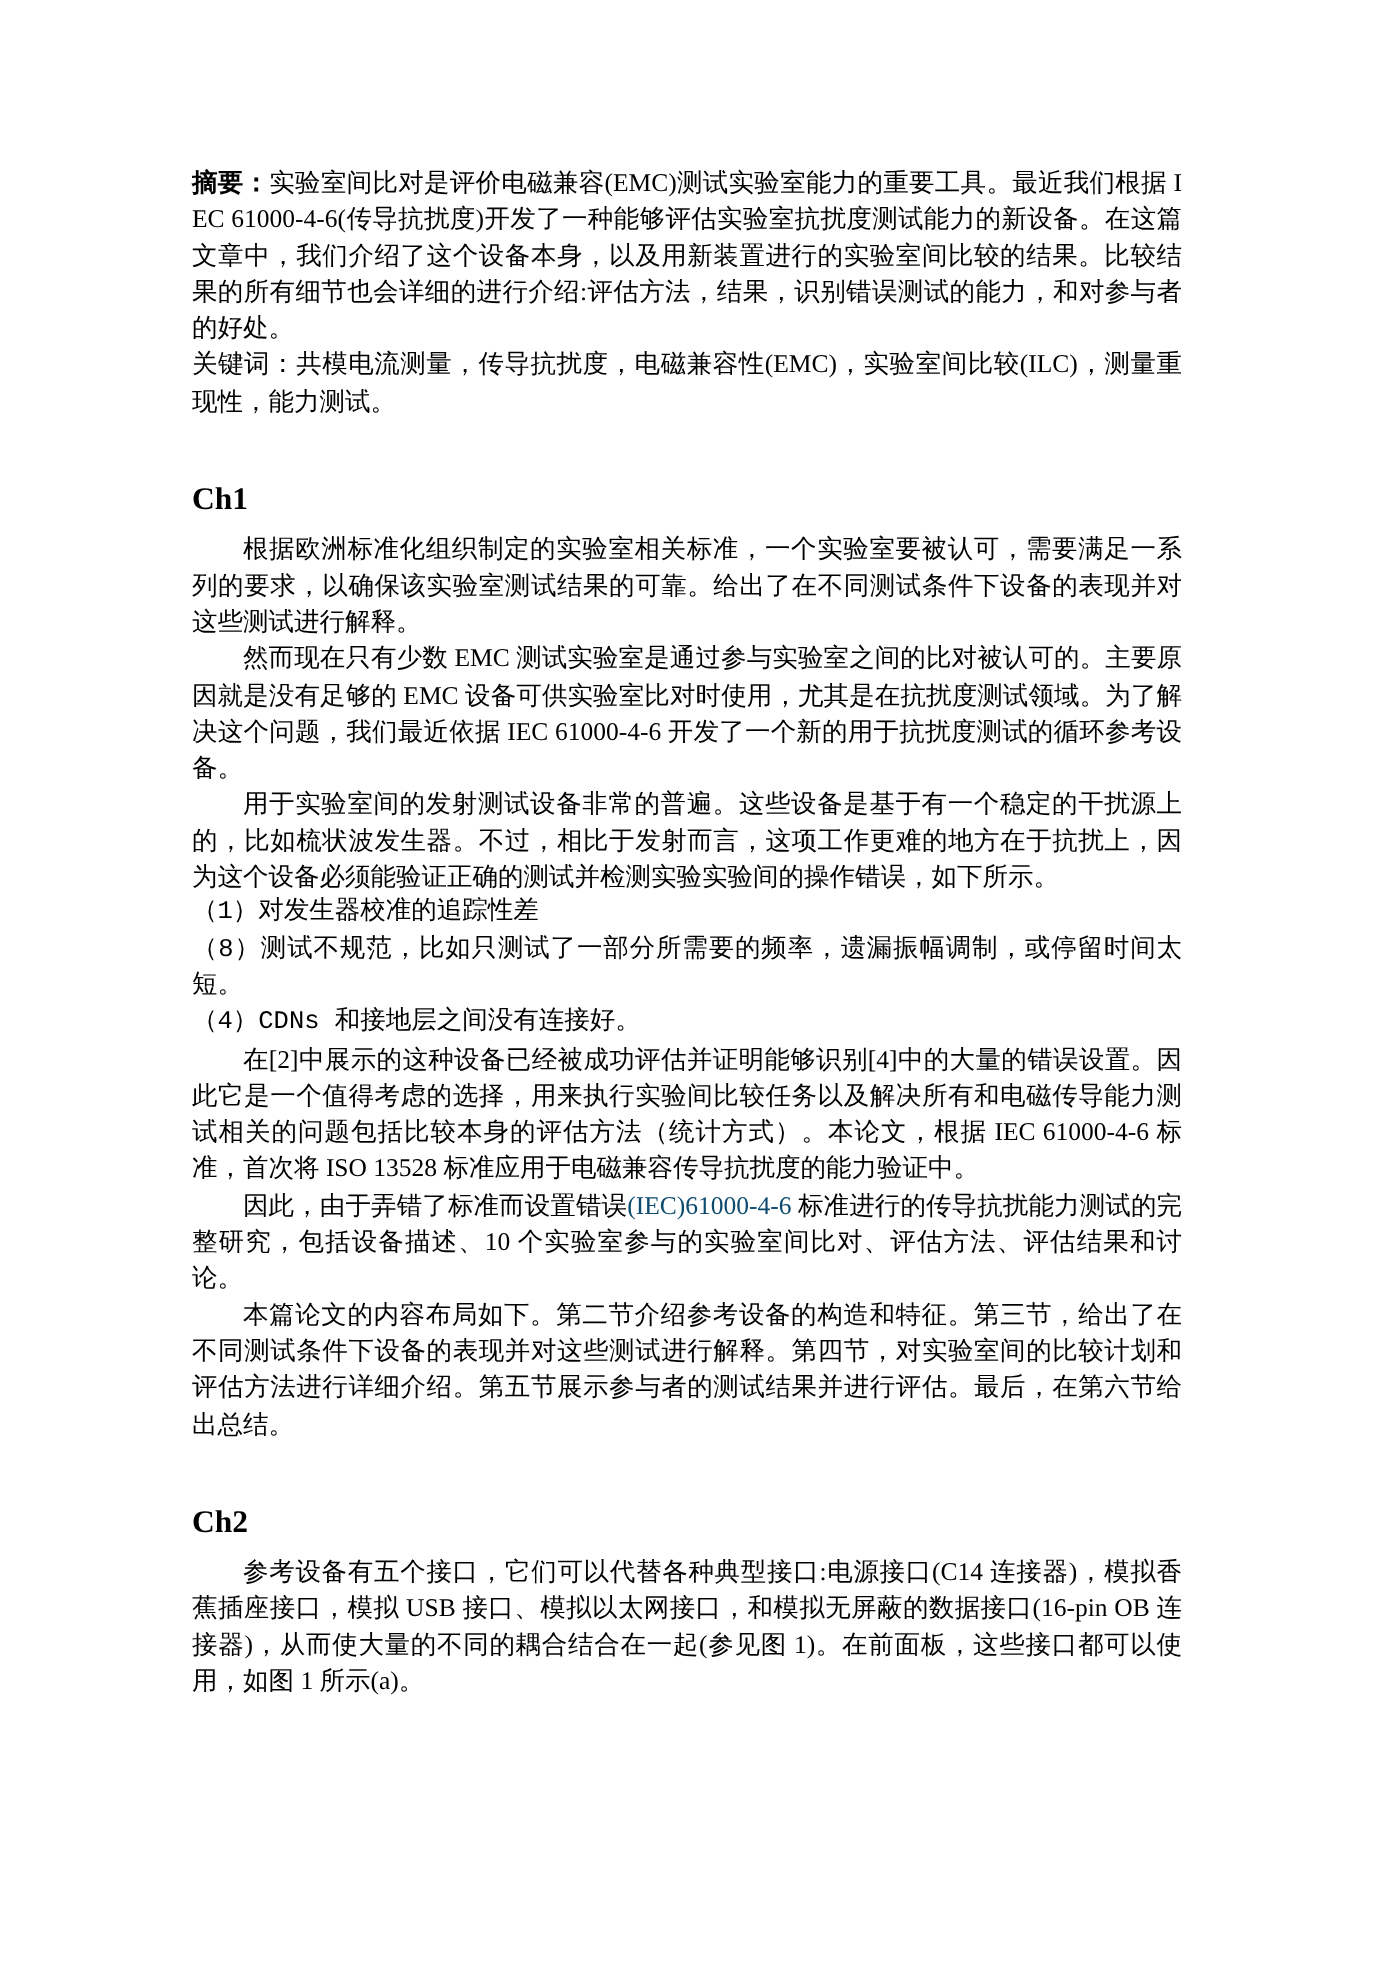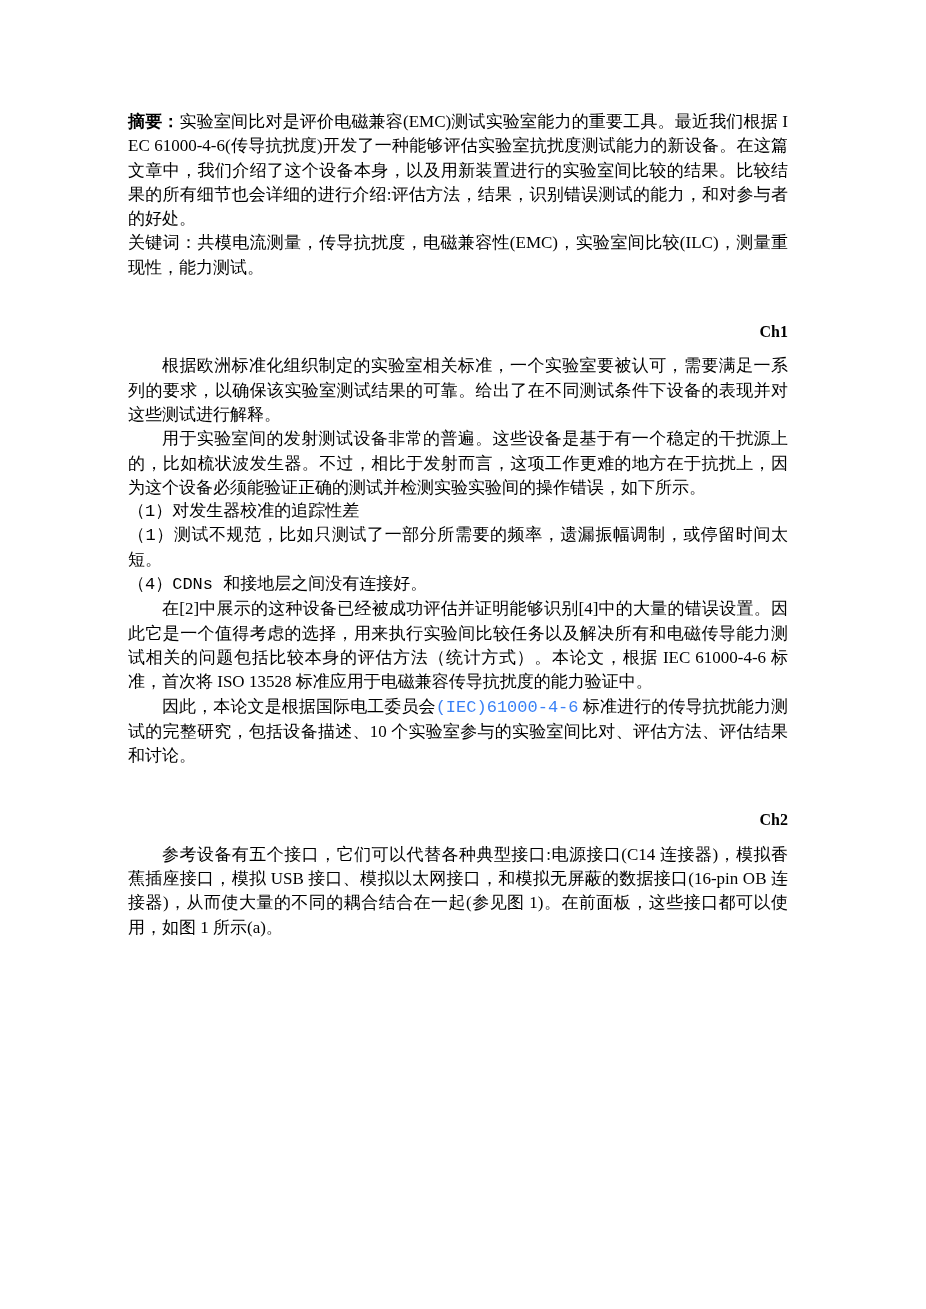--- a/index.html
+++ b/index.html
@@ -26,60 +26,61 @@
   .indent {
     text-indent: 2em;
   }
   .bold {
     font-weight: normal;
   }
   .abstract-label {
     font-weight: bold;
   }
   .chapter-heading {
-    font-size: 16px;
+    font-size: 21px;
     font-weight: bold;
-    text-align: right;
+    text-align: left;
     margin: 40px 0 10px 0;
     line-height: 24.3px;
     font-family: "Liberation Serif", "DejaVu Serif", serif;
   }
   .highlight {
-    color: #3b82f6;
-    font-family: Liberation Mono, monospace;
+    color: #0c4a6e;
   }
   .list-block {
     margin: 0;
     font-family: Liberation Mono, monospace;
   }
 </style>
 </head>
 <body>
 
 <div class="page">
 
   <p class="para"><span class="abstract-label">摘要：</span><span>实验室间比对是评价电磁兼容(EMC)测试实验室能力的重要工具。最近我们根据 IEC 61000-4-6(传导抗扰度)开发了一种能够评估实验室抗扰度测试能力的新设备。在这篇文章中，我们介绍了这个设备本身，以及用新装置进行的实验室间比较的结果。比较结果的所有细节也会详细的进行介绍:评估方法，结果，识别错误测试的能力，和对参与者的好处。</span></p>
 
   <p class="para bold">关键词：共模电流测量，传导抗扰度，电磁兼容性(EMC)，实验室间比较(ILC)，测量重现性，能力测试。</p>
 
   <h2 class="chapter-heading">Ch1</h2>
 
   <p class="para indent">根据欧洲标准化组织制定的实验室相关标准，一个实验室要被认可，需要满足一系列的要求，以确保该实验室测试结果的可靠。给出了在不同测试条件下设备的表现并对这些测试进行解释。</p>
 
+  <p class="para indent">然而现在只有少数 EMC 测试实验室是通过参与实验室之间的比对被认可的。主要原因就是没有足够的 EMC 设备可供实验室比对时使用，尤其是在抗扰度测试领域。为了解决这个问题，我们最近依据 IEC 61000-4-6 开发了一个新的用于抗扰度测试的循环参考设备。</p>
 
   <p class="para indent">用于实验室间的发射测试设备非常的普遍。这些设备是基于有一个稳定的干扰源上的，比如梳状波发生器。不过，相比于发射而言，这项工作更难的地方在于抗扰上，因为这个设备必须能验证正确的测试并检测实验实验间的操作错误，如下所示。</p>
 
   <div class="list-block">
     <p class="para">（1）对发生器校准的追踪性差</p>
-    <p class="para">（1）测试不规范，比如只测试了一部分所需要的频率，遗漏振幅调制，或停留时间太短。</p>
+    <p class="para">（8）测试不规范，比如只测试了一部分所需要的频率，遗漏振幅调制，或停留时间太短。</p>
     <p class="para">（4）CDNs 和接地层之间没有连接好。</p>
   </div>
 
   <p class="para indent">在[2]中展示的这种设备已经被成功评估并证明能够识别[4]中的大量的错误设置。因此它是一个值得考虑的选择，用来执行实验间比较任务以及解决所有和电磁传导能力测试相关的问题包括比较本身的评估方法（统计方式）。本论文，根据 IEC 61000-4-6 标准，首次将 ISO 13528 标准应用于电磁兼容传导抗扰度的能力验证中。</p>
 
-  <p class="para indent"><span>因此，本论文是根据国际电工委员会</span><span class="highlight">(IEC)61000-4-6</span><span> 标准进行的传导抗扰能力测试的完整研究，包括设备描述、10 个实验室参与的实验室间比对、评估方法、评估结果和讨论。</span></p>
+  <p class="para indent"><span>因此，由于弄错了标准而设置错误</span><span class="highlight">(IEC)61000-4-6</span><span> 标准进行的传导抗扰能力测试的完整研究，包括设备描述、10 个实验室参与的实验室间比对、评估方法、评估结果和讨论。</span></p>
 
+  <p class="para indent">本篇论文的内容布局如下。第二节介绍参考设备的构造和特征。第三节，给出了在不同测试条件下设备的表现并对这些测试进行解释。第四节，对实验室间的比较计划和评估方法进行详细介绍。第五节展示参与者的测试结果并进行评估。最后，在第六节给出总结。</p>
 
   <h2 class="chapter-heading">Ch2</h2>
 
   <p class="para indent">参考设备有五个接口，它们可以代替各种典型接口:电源接口(C14 连接器)，模拟香蕉插座接口，模拟 USB 接口、模拟以太网接口，和模拟无屏蔽的数据接口(16-pin OB 连接器)，从而使大量的不同的耦合结合在一起(参见图 1)。在前面板，这些接口都可以使用，如图 1 所示(a)。</p>
 
 </div>
 
 </body></html>

